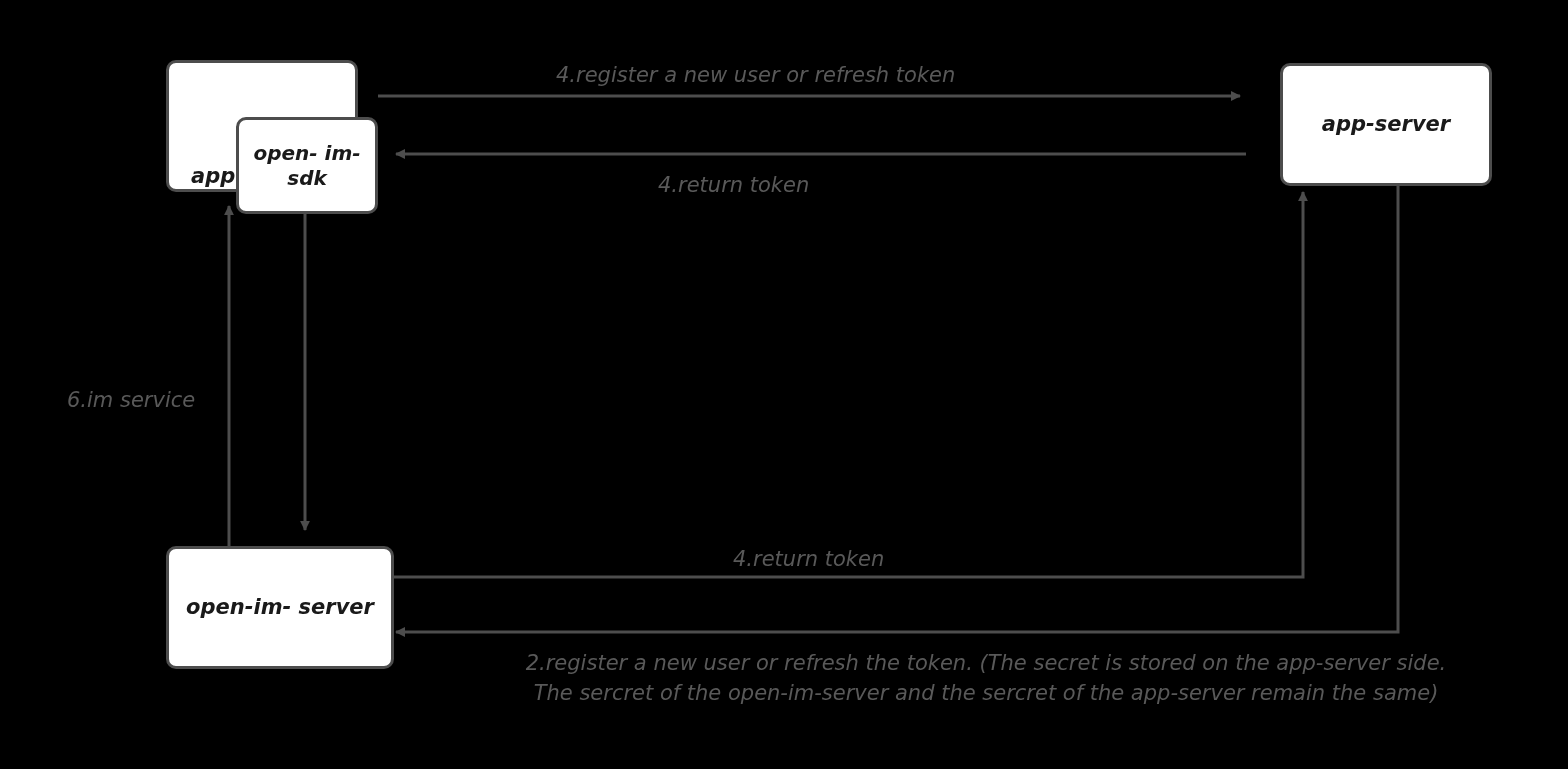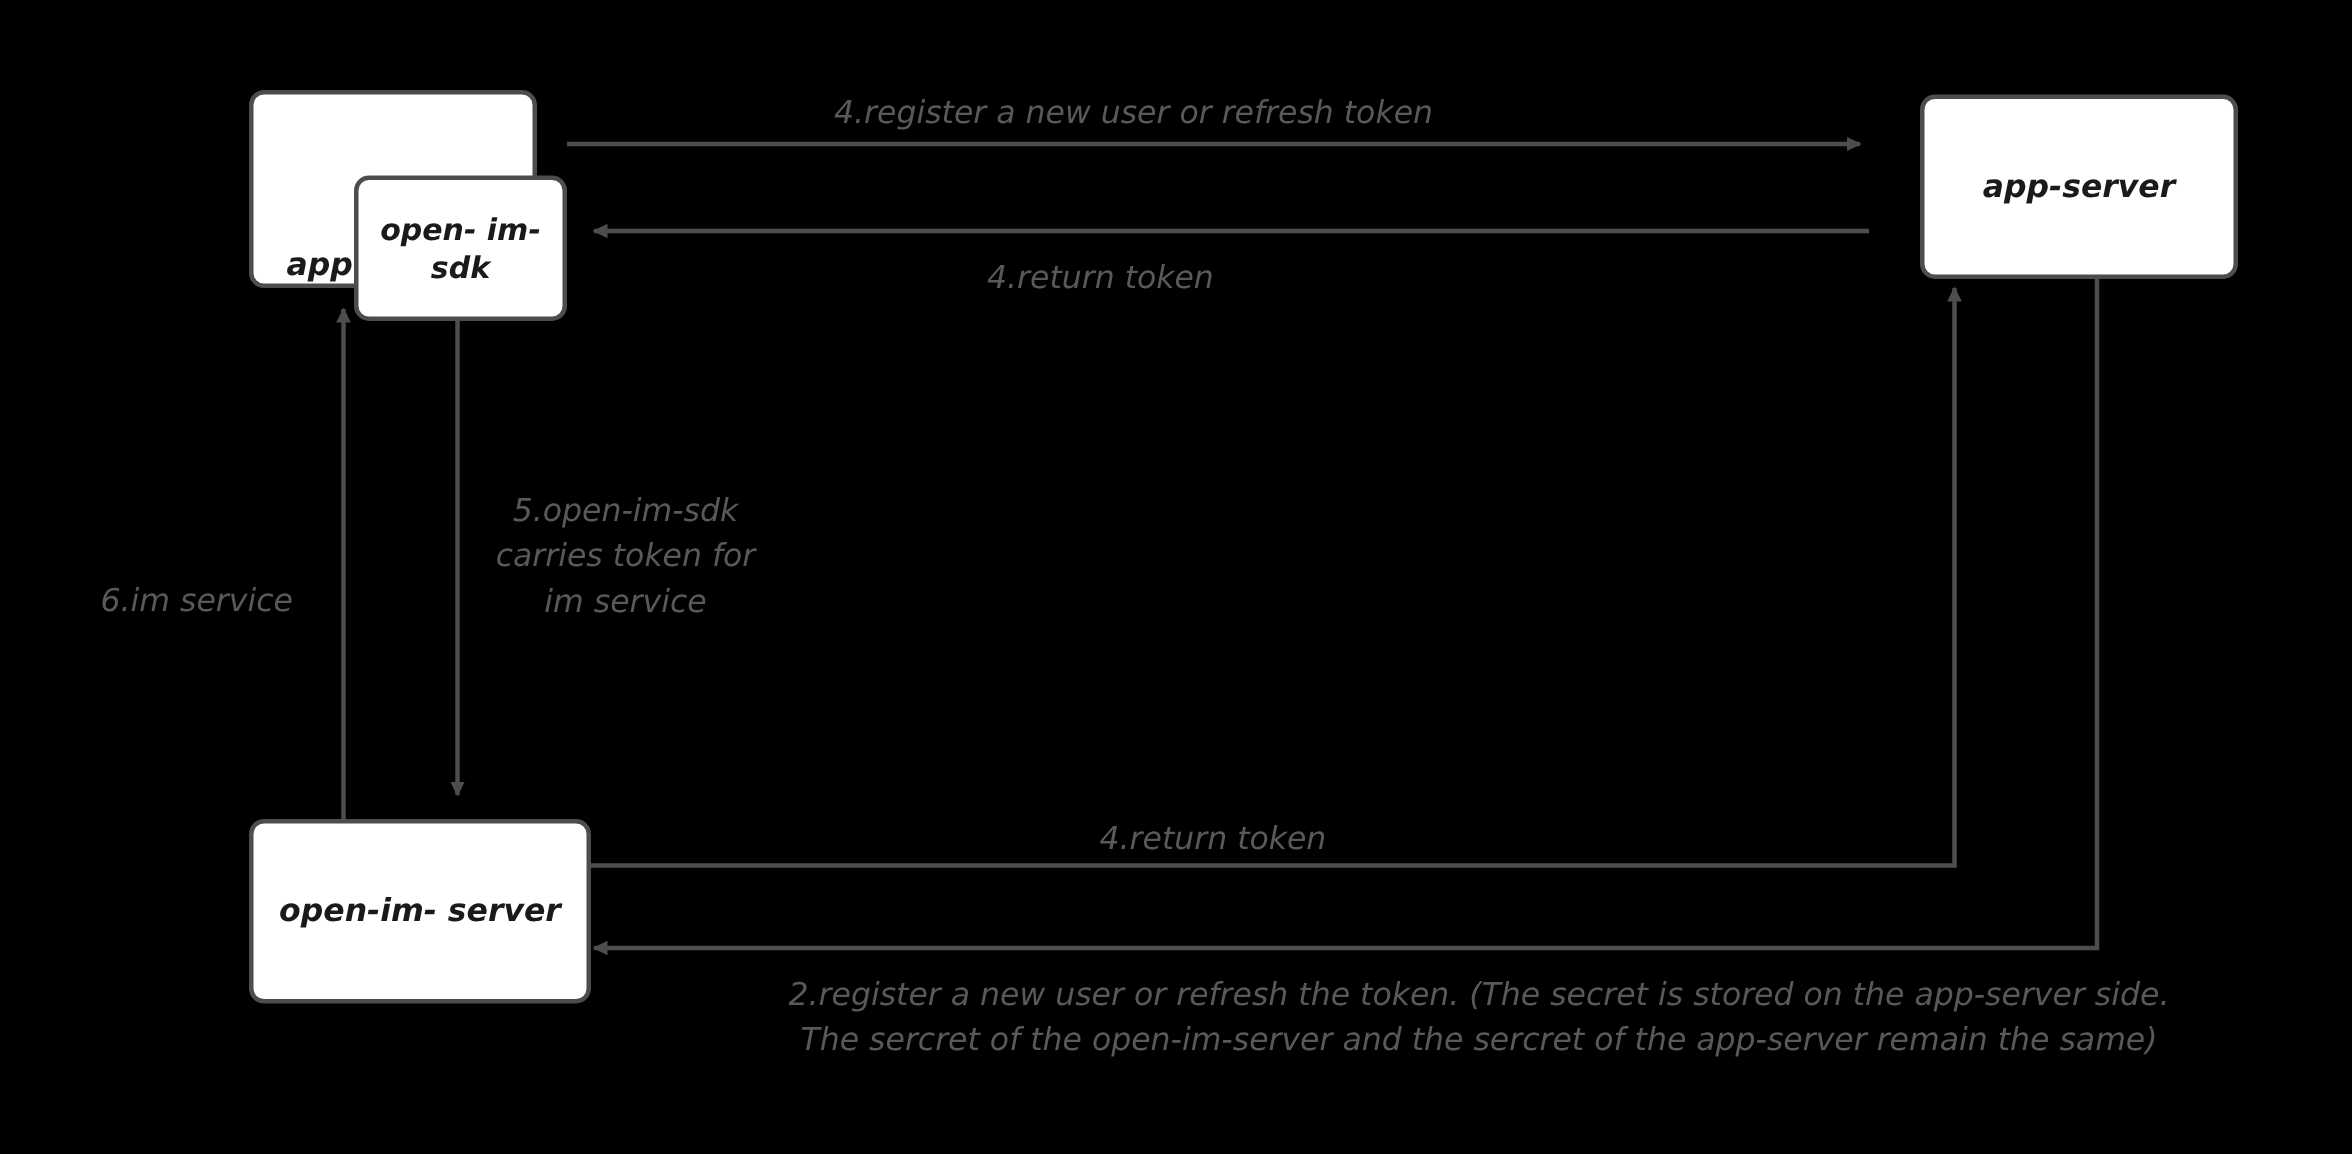--- a/index.html
+++ b/index.html
@@ -148,18 +148,15 @@
   <div class="node imserver">
     <span>open-im-
 server</span>
   </div>
 
   <div class="edge-label lbl1">4.register a new user or refresh token</div>
   <div class="edge-label lbl4">4.return token</div>
   <div class="edge-label lbl3">4.return token</div>
   <div class="edge-label lbl2">2.register a new user or refresh the token. (The secret is stored on the app-server side.
 The sercret of the open-im-server and the sercret of the app-server remain the same)</div>
-  <div class="edge-label lbl5">5.open-im-sdk
-carries token for
-im service</div>
   <div class="edge-label lbl6">6.im service</div>
 
 </div>
 
 </body></html>

